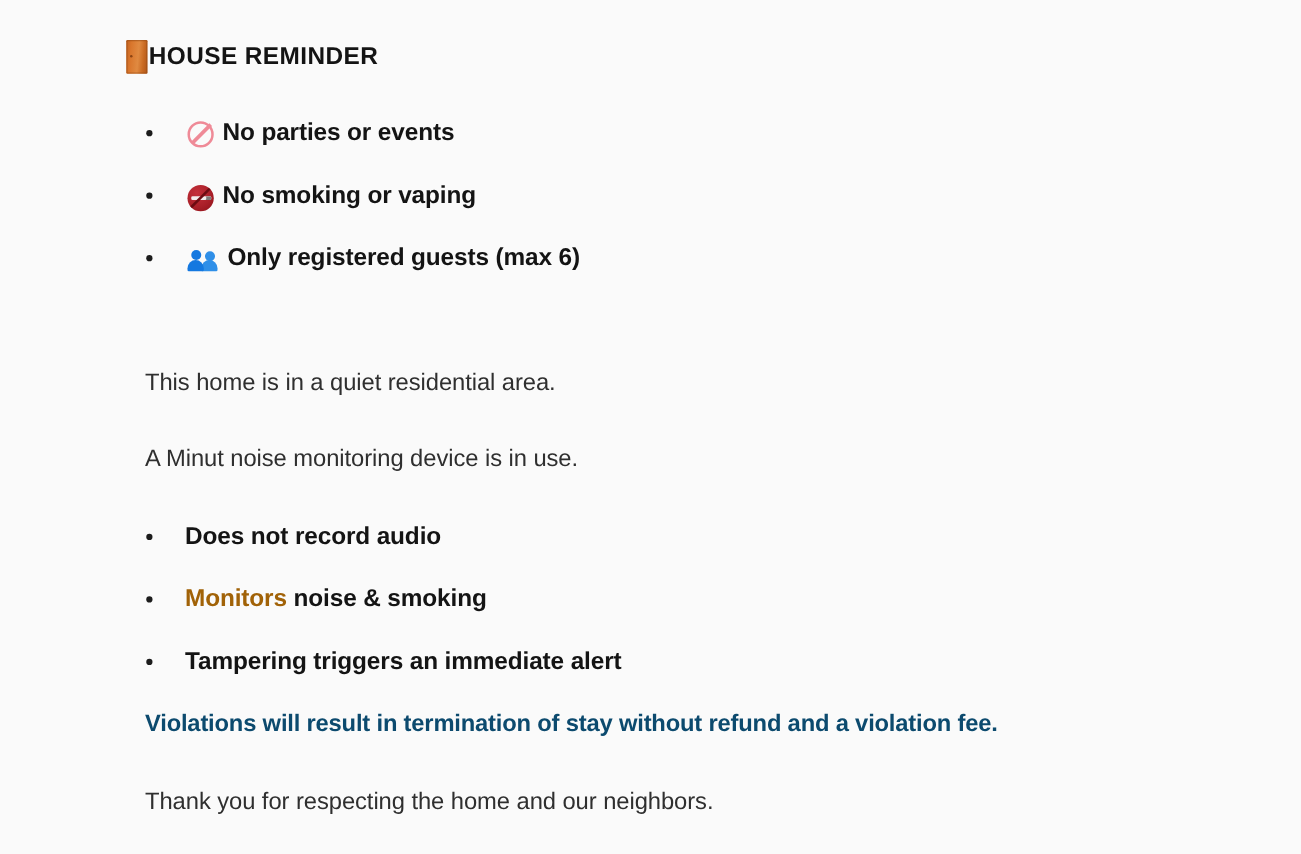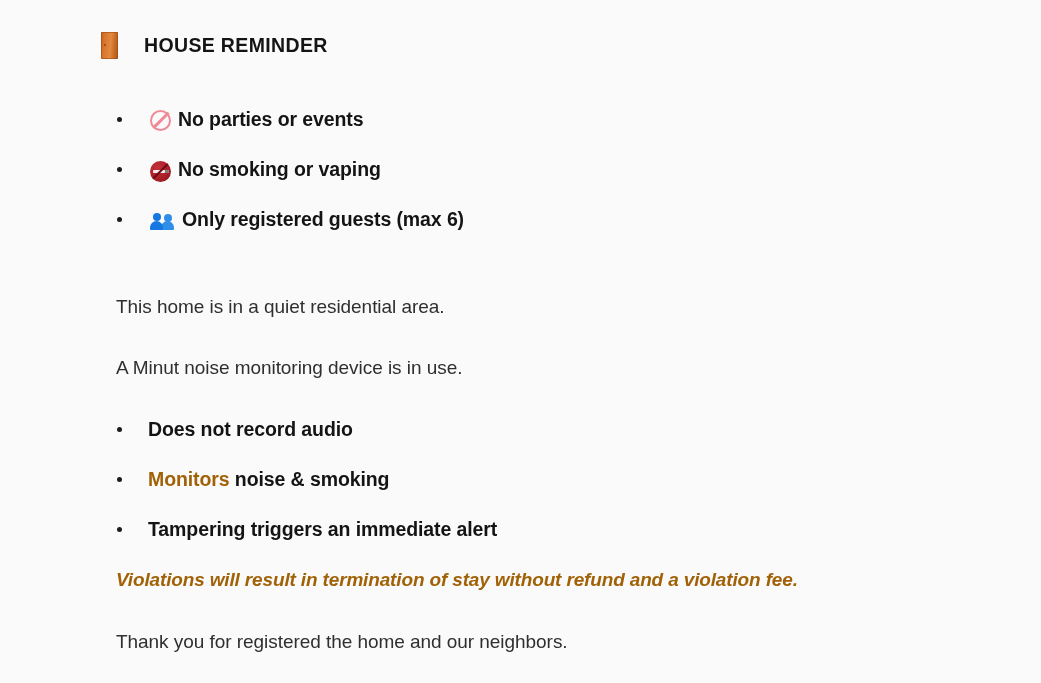--- a/index.html
+++ b/index.html
@@ -24,21 +24,21 @@
     padding: 0;
   }
 
   
   .header-row {
     position: absolute;
     left: 101px;
     top: 30px;
     display: flex;
     align-items: center;
-    gap: 26px;
+    gap: 1px;
     height: 30px;
   }
   .door-icon {
     width: 17px;
     height: 27px;
     position: relative;
     display: block;
     border-radius: 1px;
     background: linear-gradient(95deg, #c1611f 0%, #d9762c 22%, #e08a41 55%, #c96a22 78%, #ad551a 100%);
     box-shadow: inset 0 0 0 1px rgba(150,72,18,0.55);
@@ -62,21 +62,21 @@
   }
 
   
   .blist {
     position: absolute;
     left: 0;
     margin: 0;
     padding: 0;
     list-style: none;
   }
-  .blist.rules  { top: 94px; }
+  .blist.rules  { top: 81px; }
   .blist.device { top: 404px; }
 
   .blist li {
     position: relative;
     display: flex;
     align-items: center;
     height: 50px;
     padding-left: 117px;
     white-space: nowrap;
   }
@@ -244,23 +244,22 @@
     color: #2f2f2f;
     white-space: nowrap;
     letter-spacing: -0.05px;
     margin-left: 15px;
   }
   .para.p1     { top: 296px; }
   .para.p2     { top: 357px; }
   .para.strong {
     top: 569px;
     font-weight: bold;
-    color: #a16207;
+    color: #0c4a6e;
     letter-spacing: -0.15px;
-    font-style: italic;
   }
   .para.p3     { top: 631px; }
 </style>
 </head>
 <body>
 
 <div class="doc">
 
   <div class="header-row">
     <span class="door-icon"></span>
@@ -300,15 +299,15 @@
       <span class="dot"></span>
       <span class="item-text"><span class="reg">Monitors </span><span>noise &amp; smoking</span></span>
     </li>
     <li>
       <span class="dot"></span>
       <span class="item-text"><span class="reg"></span><span>Tampering triggers an immediate alert</span></span>
     </li>
   </ul>
 
   <div class="para strong">Violations will result in termination of stay without refund and a violation fee.</div>
-  <div class="para p3">Thank you for registered the home and our neighbors.</div>
+  <div class="para p3">Thank you for respecting the home and our neighbors.</div>
 
 </div>
 
 </body></html>

